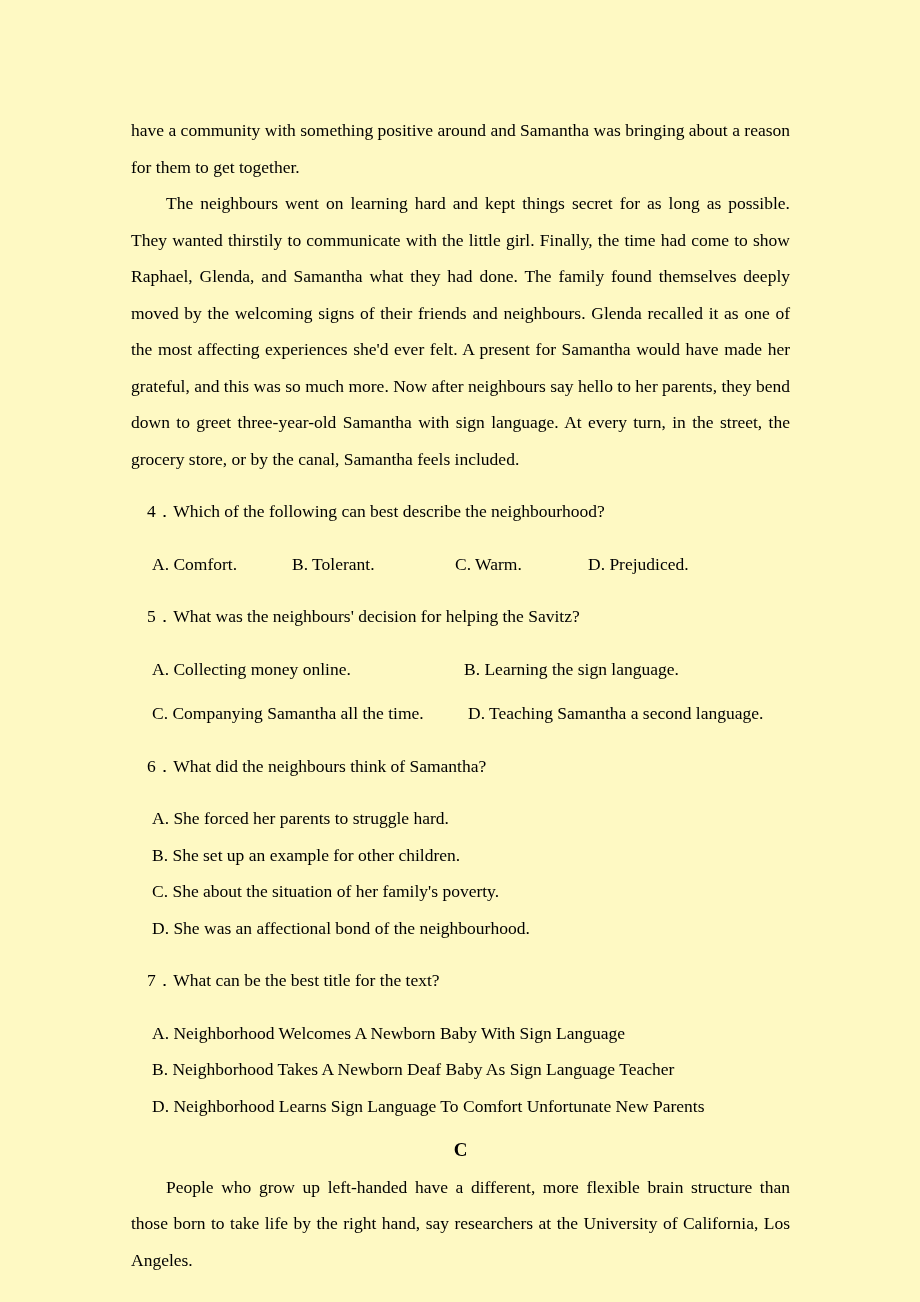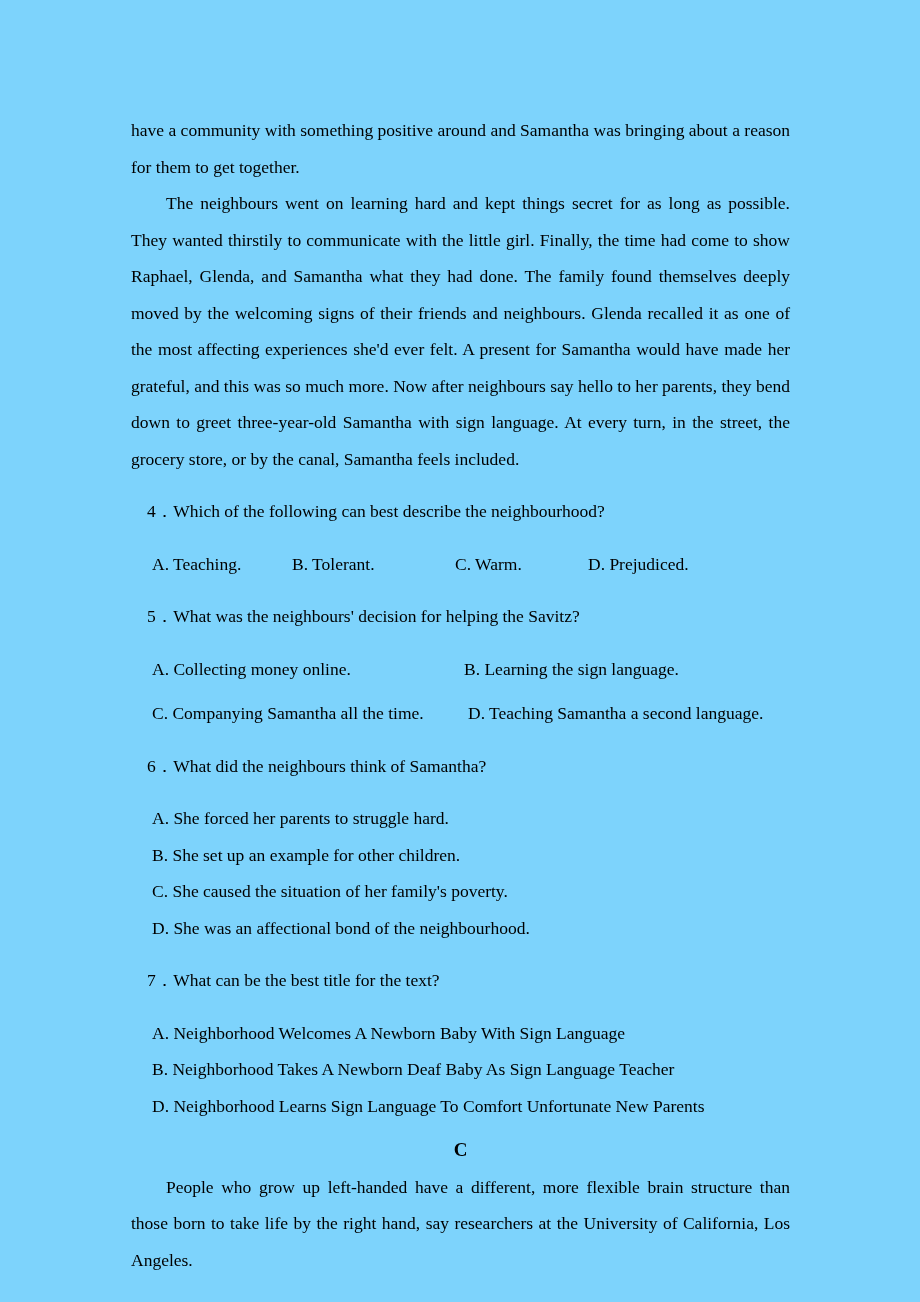--- a/index.html
+++ b/index.html
@@ -5,21 +5,21 @@
   html, body {
     margin: 0;
     padding: 0;
     background: #ffffff;
   }
   .page {
     position: relative;
     width: 920px;
     height: 1302px;
     margin: 0 auto;
-    background: #7dd3fc;
+    background: #fef9c3;
     box-sizing: border-box;
     padding: 112px 130px 0 131px;
     font-family: "Liberation Serif", "DejaVu Serif", serif;
     font-size: 17.5px;
     line-height: 36.5px;
     color: #000000;
     overflow: hidden;
   }
   .para {
     margin: 0;
@@ -63,21 +63,21 @@
 
   <p class="para">have a community with something positive around and Samantha was bringing about a reason for them to get together.</p>
 
   <p class="para indent">The neighbours went on learning hard and kept things secret for as long as possible. They wanted thirstily to communicate with the little girl. Finally, the time had come to show Raphael, Glenda, and Samantha what they had done. The family found themselves deeply moved by the welcoming signs of their friends and neighbours. Glenda recalled it as one of the most affecting experiences she'd ever felt. A present for Samantha would have made her grateful, and this was so much more. Now after neighbours say hello to her parents, they bend down to greet three-year-old Samantha with sign language. At every turn, in the street, the grocery store, or by the canal, Samantha feels included.</p>
 
   <div class="q-block">
     <div class="q-stem">
       <span>4．</span><span>Which of the following can best describe the neighbourhood?</span>
     </div>
     <div class="opt-line">
-      <span class="opt ow-a4">A. Teaching.</span><span class="opt ow-b4">B. Tolerant.</span><span class="opt ow-c4">C. Warm.</span><span class="opt">D. Prejudiced.</span>
+      <span class="opt ow-a4">A. Comfort.</span><span class="opt ow-b4">B. Tolerant.</span><span class="opt ow-c4">C. Warm.</span><span class="opt">D. Prejudiced.</span>
     </div>
   </div>
 
   <div class="q-block">
     <div class="q-stem">
       <span>5．</span><span>What was the neighbours' decision for helping the Savitz?</span>
     </div>
     <div class="opt-line">
       <span class="opt ow-a5">A. Collecting money online.</span><span class="opt">B. Learning the sign language.</span>
     </div>
@@ -90,21 +90,21 @@
     <div class="q-stem">
       <span>6．</span><span>What did the neighbours think of Samantha?</span>
     </div>
     <div class="opt-line">
       <span class="opt">A. She forced her parents to struggle hard.</span>
     </div>
     <div class="opt-line">
       <span class="opt">B. She set up an example for other children.</span>
     </div>
     <div class="opt-line">
-      <span class="opt">C. She caused the situation of her family's poverty.</span>
+      <span class="opt">C. She about the situation of her family's poverty.</span>
     </div>
     <div class="opt-line">
       <span class="opt">D. She was an affectional bond of the neighbourhood.</span>
     </div>
   </div>
 
   <div class="q-block">
     <div class="q-stem">
       <span>7．</span><span>What can be the best title for the text?</span>
     </div>

